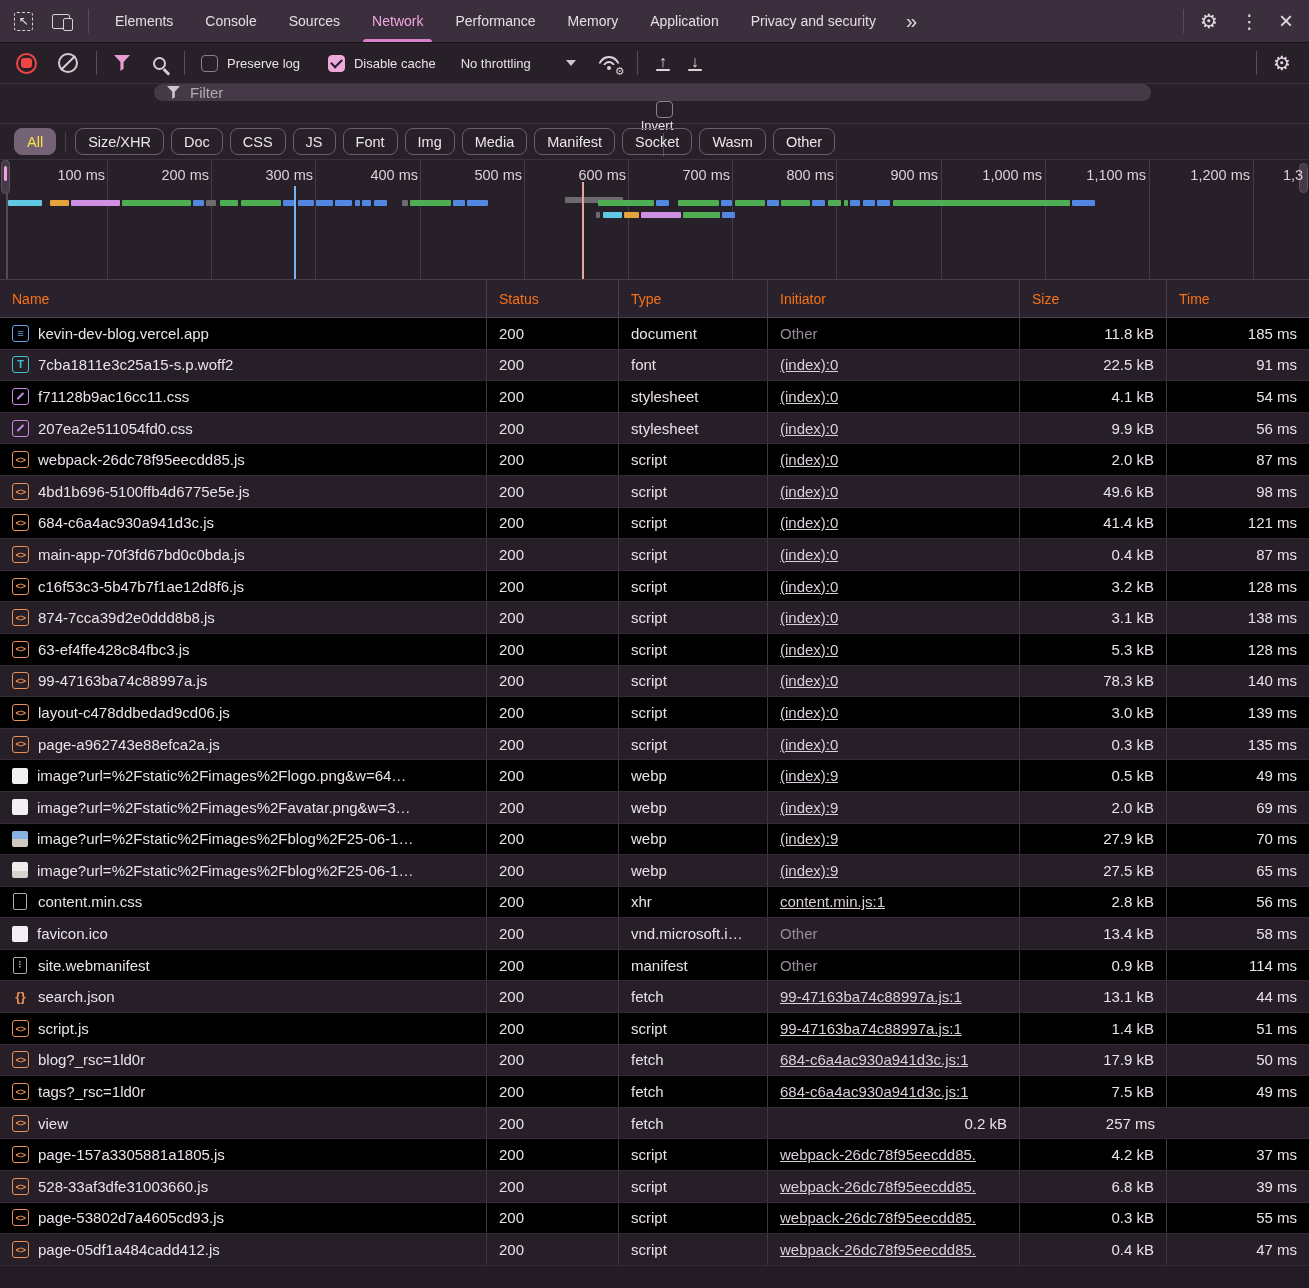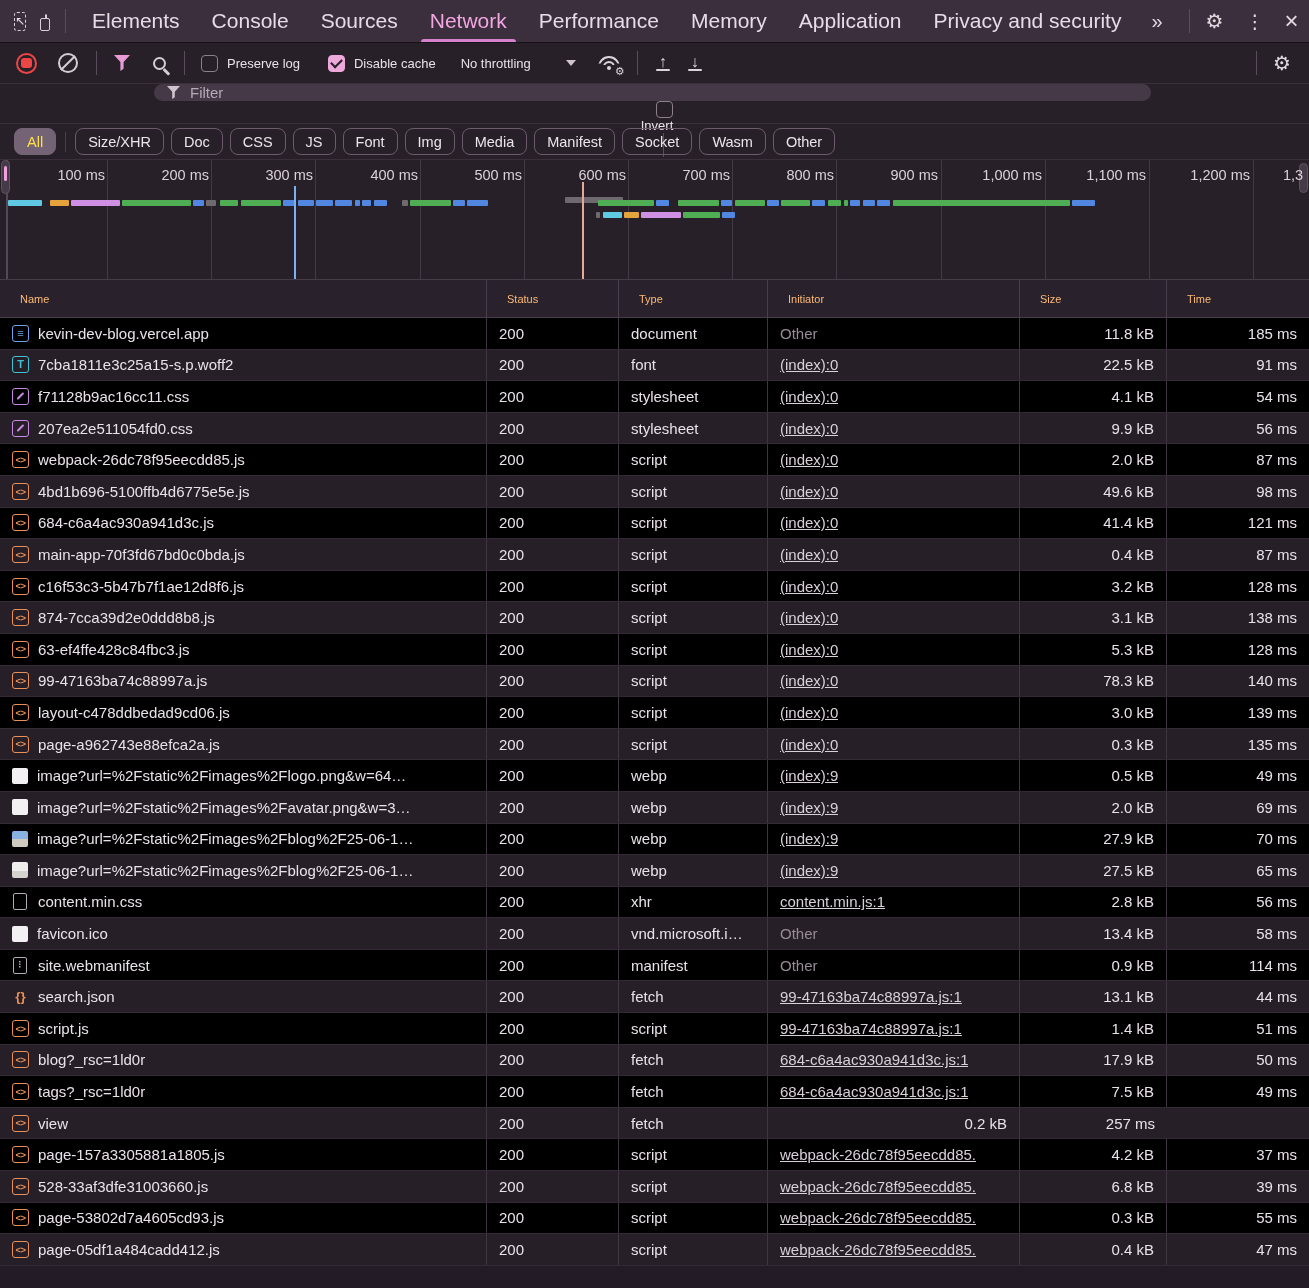--- a/index.html
+++ b/index.html
@@ -17,21 +17,21 @@
   .inspect { width:19px; height:19px; border:1.6px dashed #d9cfd9; border-radius:3px;
              font-size:12px; color:#e9e1e9; line-height:1; }
   .device { width:18px; height:15px; border:1.7px solid #d9cfd9; border-radius:2px;
             position:relative; margin-left:19px; }
   .device::after { content:''; position:absolute; right:-4px; bottom:-3px; width:8px; height:11px;
             background:#3b2e3d; border:1.7px solid #d9cfd9; border-radius:2px; }
   .vdiv { width:1px; height:24px; background:#5a4c5c; flex:none; }
   .tabbar .vdiv { margin:0 0 0 18px; }
   .tabs { display:flex; height:100%; margin-left:10px; }
   .tab { padding:0 16px; height:100%; display:flex; align-items:center;
-         color:#e6dce6; font-size:21px; position:relative; cursor:pointer; white-space:nowrap; }
+         color:#e6dce6; font-size:14px; position:relative; cursor:pointer; white-space:nowrap; }
   .tab.active { color:#f2a6e0; }
   .tab.active::after { content:''; position:absolute; left:7px; right:7px; bottom:0; height:3px;
          background:#d881cd; border-radius:3px 3px 0 0; }
   .more-tabs { font-size:20px; color:#e3dae3; margin-left:6px; padding:0 8px; }
   .tb-spacer { flex:1; }
   .glyph { color:#e3dae3; cursor:pointer; }
   .gear-g { font-size:20px; margin-left:16px; }
   .kebab-g { font-size:19px; margin-left:22px; letter-spacing:0; }
   .close-g { font-size:24px; margin-left:20px; margin-right:4px; line-height:1; }
   
@@ -102,21 +102,21 @@
   .wbar { position:absolute; height:6px; border-radius:1px; }
   .evline { position:absolute; bottom:0; width:2px; }
   .grip { position:absolute; background:#453a47; border:1px solid #5f5262; border-radius:5px; }
   .grip-left { left:1px; top:0; width:9px; height:34px; }
   .grip-right { right:1px; top:3px; width:9px; height:30px; }
   .grip-pink { position:absolute; left:2px; top:5px; width:3px; height:15px; background:#f0a0dc; border-radius:2px; }
   .otrack { position:absolute; left:6px; top:0; bottom:0; width:2px; background:#554858; }
   
   .grid-cols { display:grid; grid-template-columns:487px 132px 149px 252px 147px 142px; }
   .thead { height:38px; background:#29212b; border-bottom:1px solid #4a3e4c; }
-  .th { display:flex; align-items:center; padding-left:20px; font-size:11px; color:#fdba74;
+  .th { display:flex; align-items:center; padding-left:12px; font-size:14px; color:#f97316;
         border-right:1px solid #4a3e4c; cursor:pointer; }
   .th:last-child { border-right:none; }
   .tr { height:31.6px; border-bottom:1px solid #342a36; cursor:pointer; }
   .tr.odd { background:#000000; }
   .tr.even { background:#261f28; }
   .td { height:100%; display:flex; align-items:center; padding:0 10px 0 12px;
         border-right:1px solid #413544; overflow:hidden; white-space:nowrap;
         font-size:15px; color:#eae2ea; }
   .td:last-child { border-right:none; }
   .td.num { justify-content:flex-end; padding-right:12px; }

